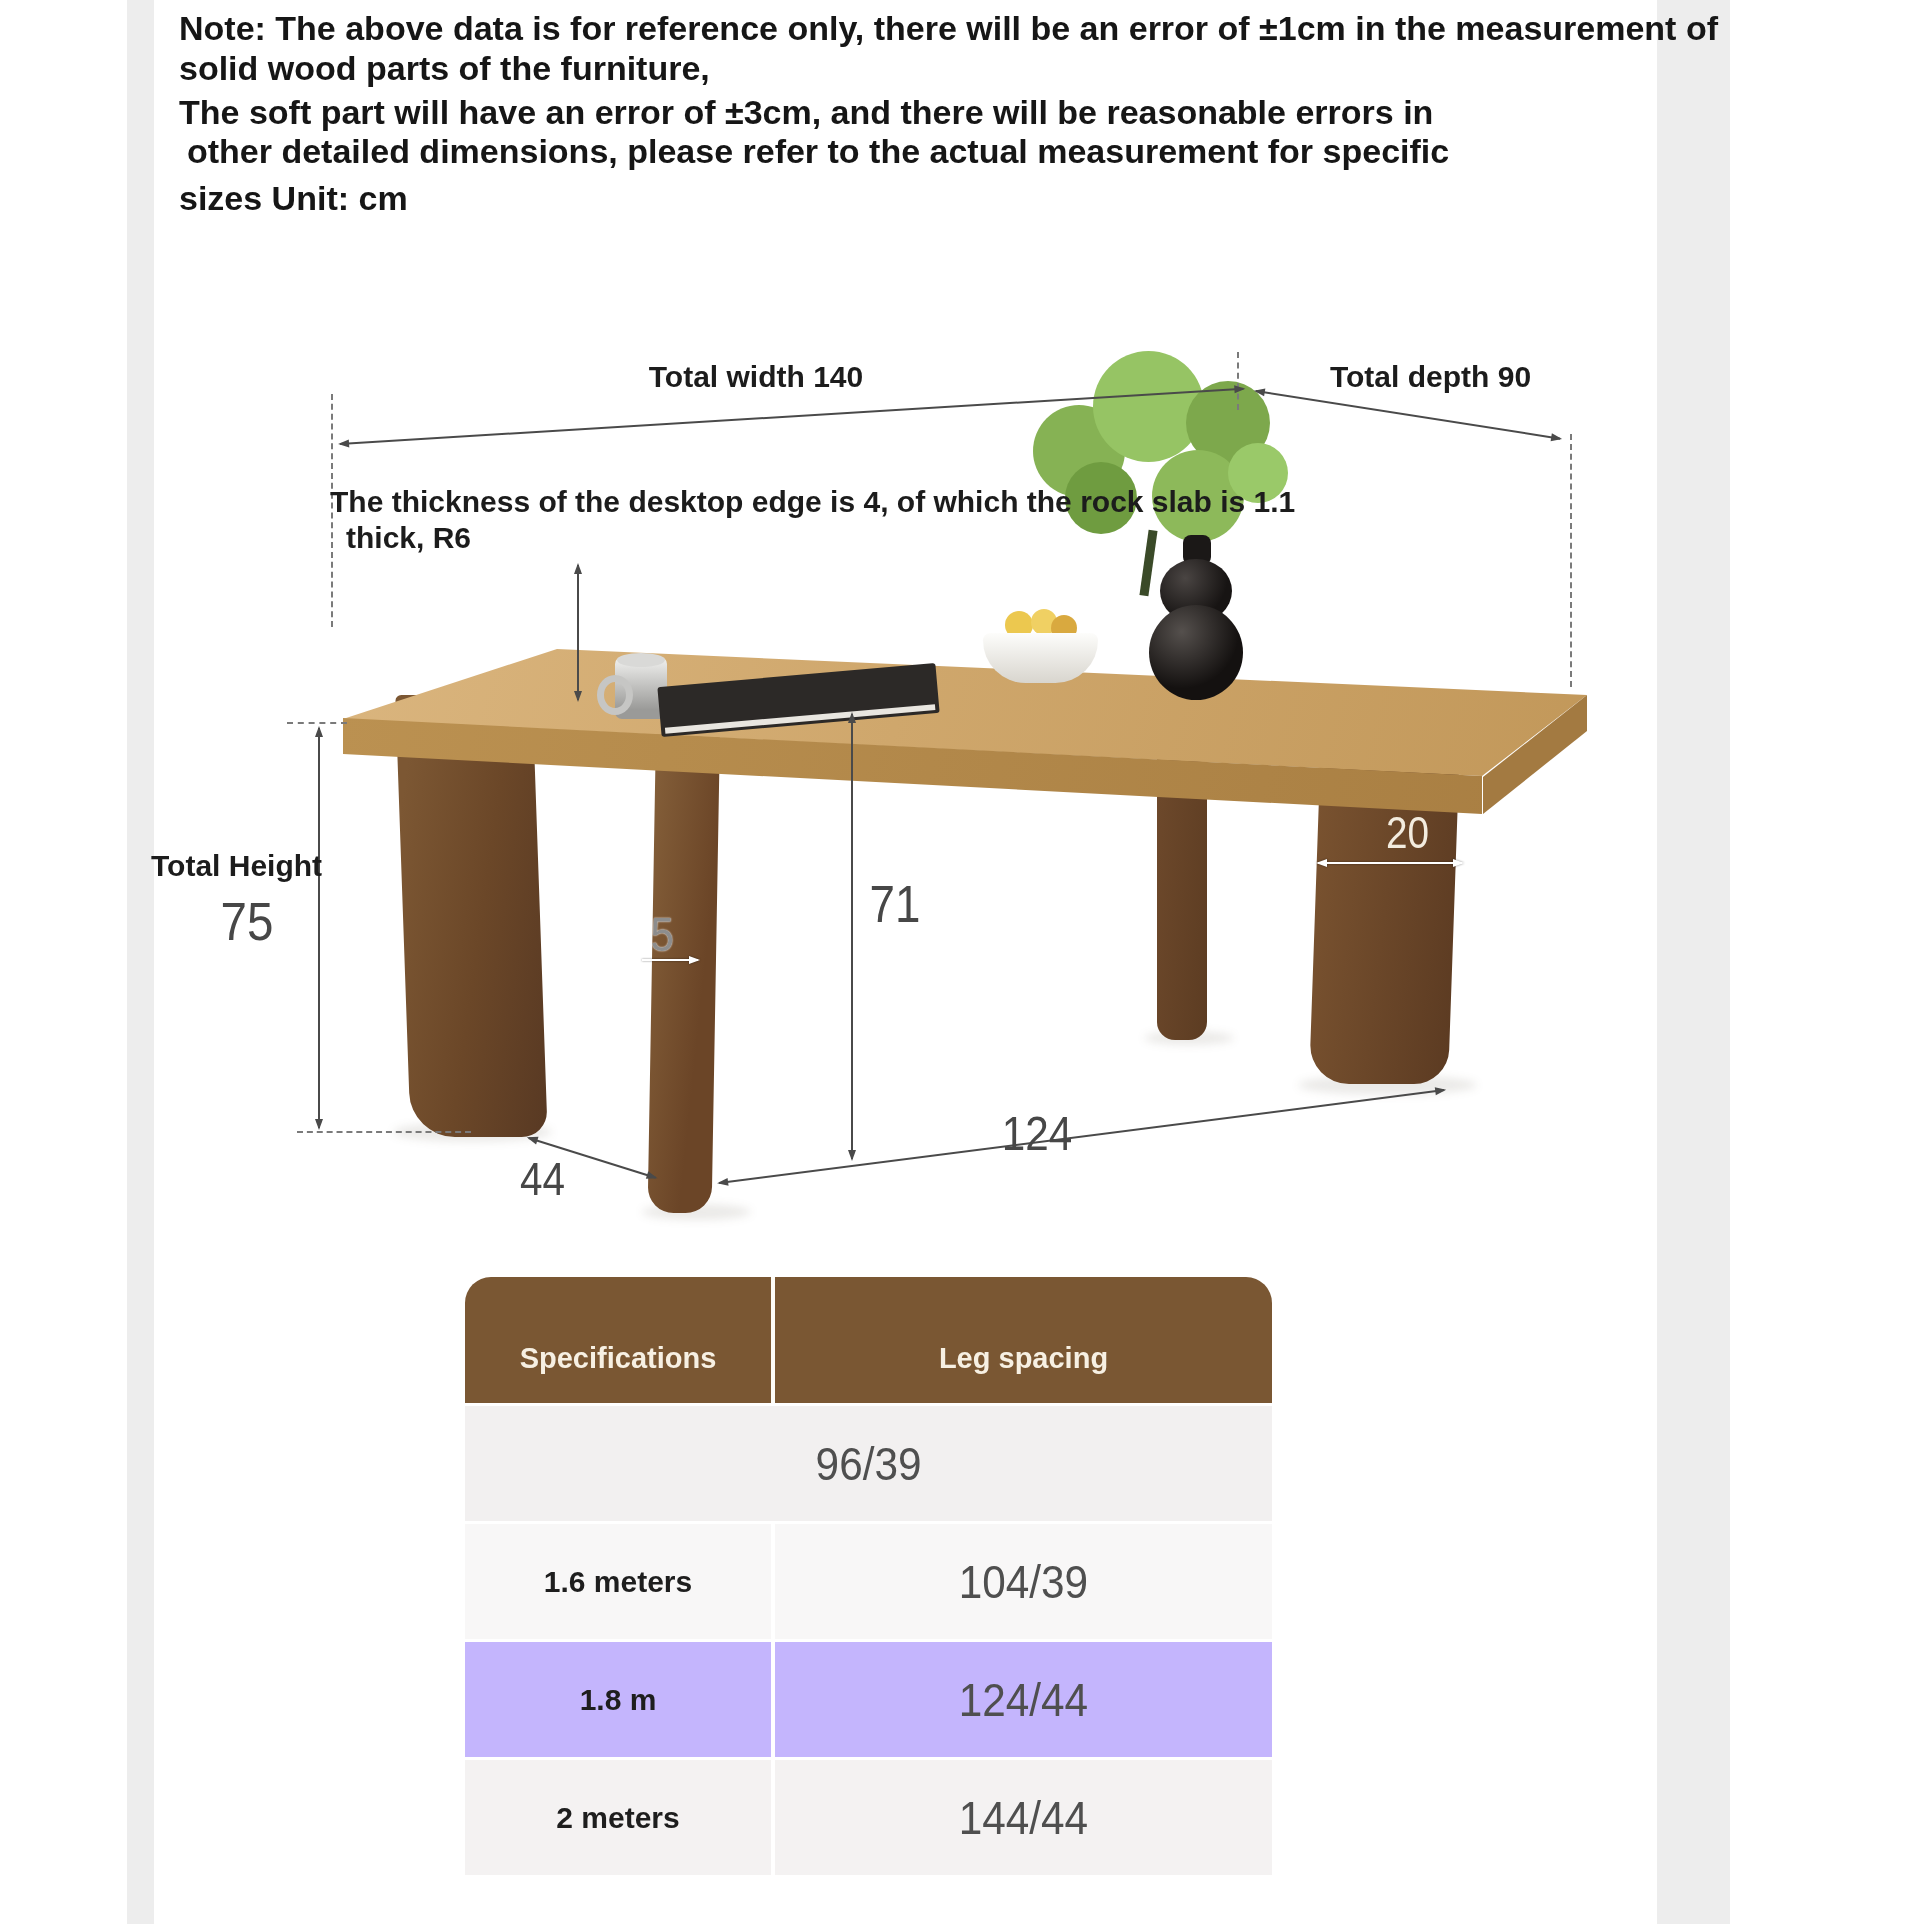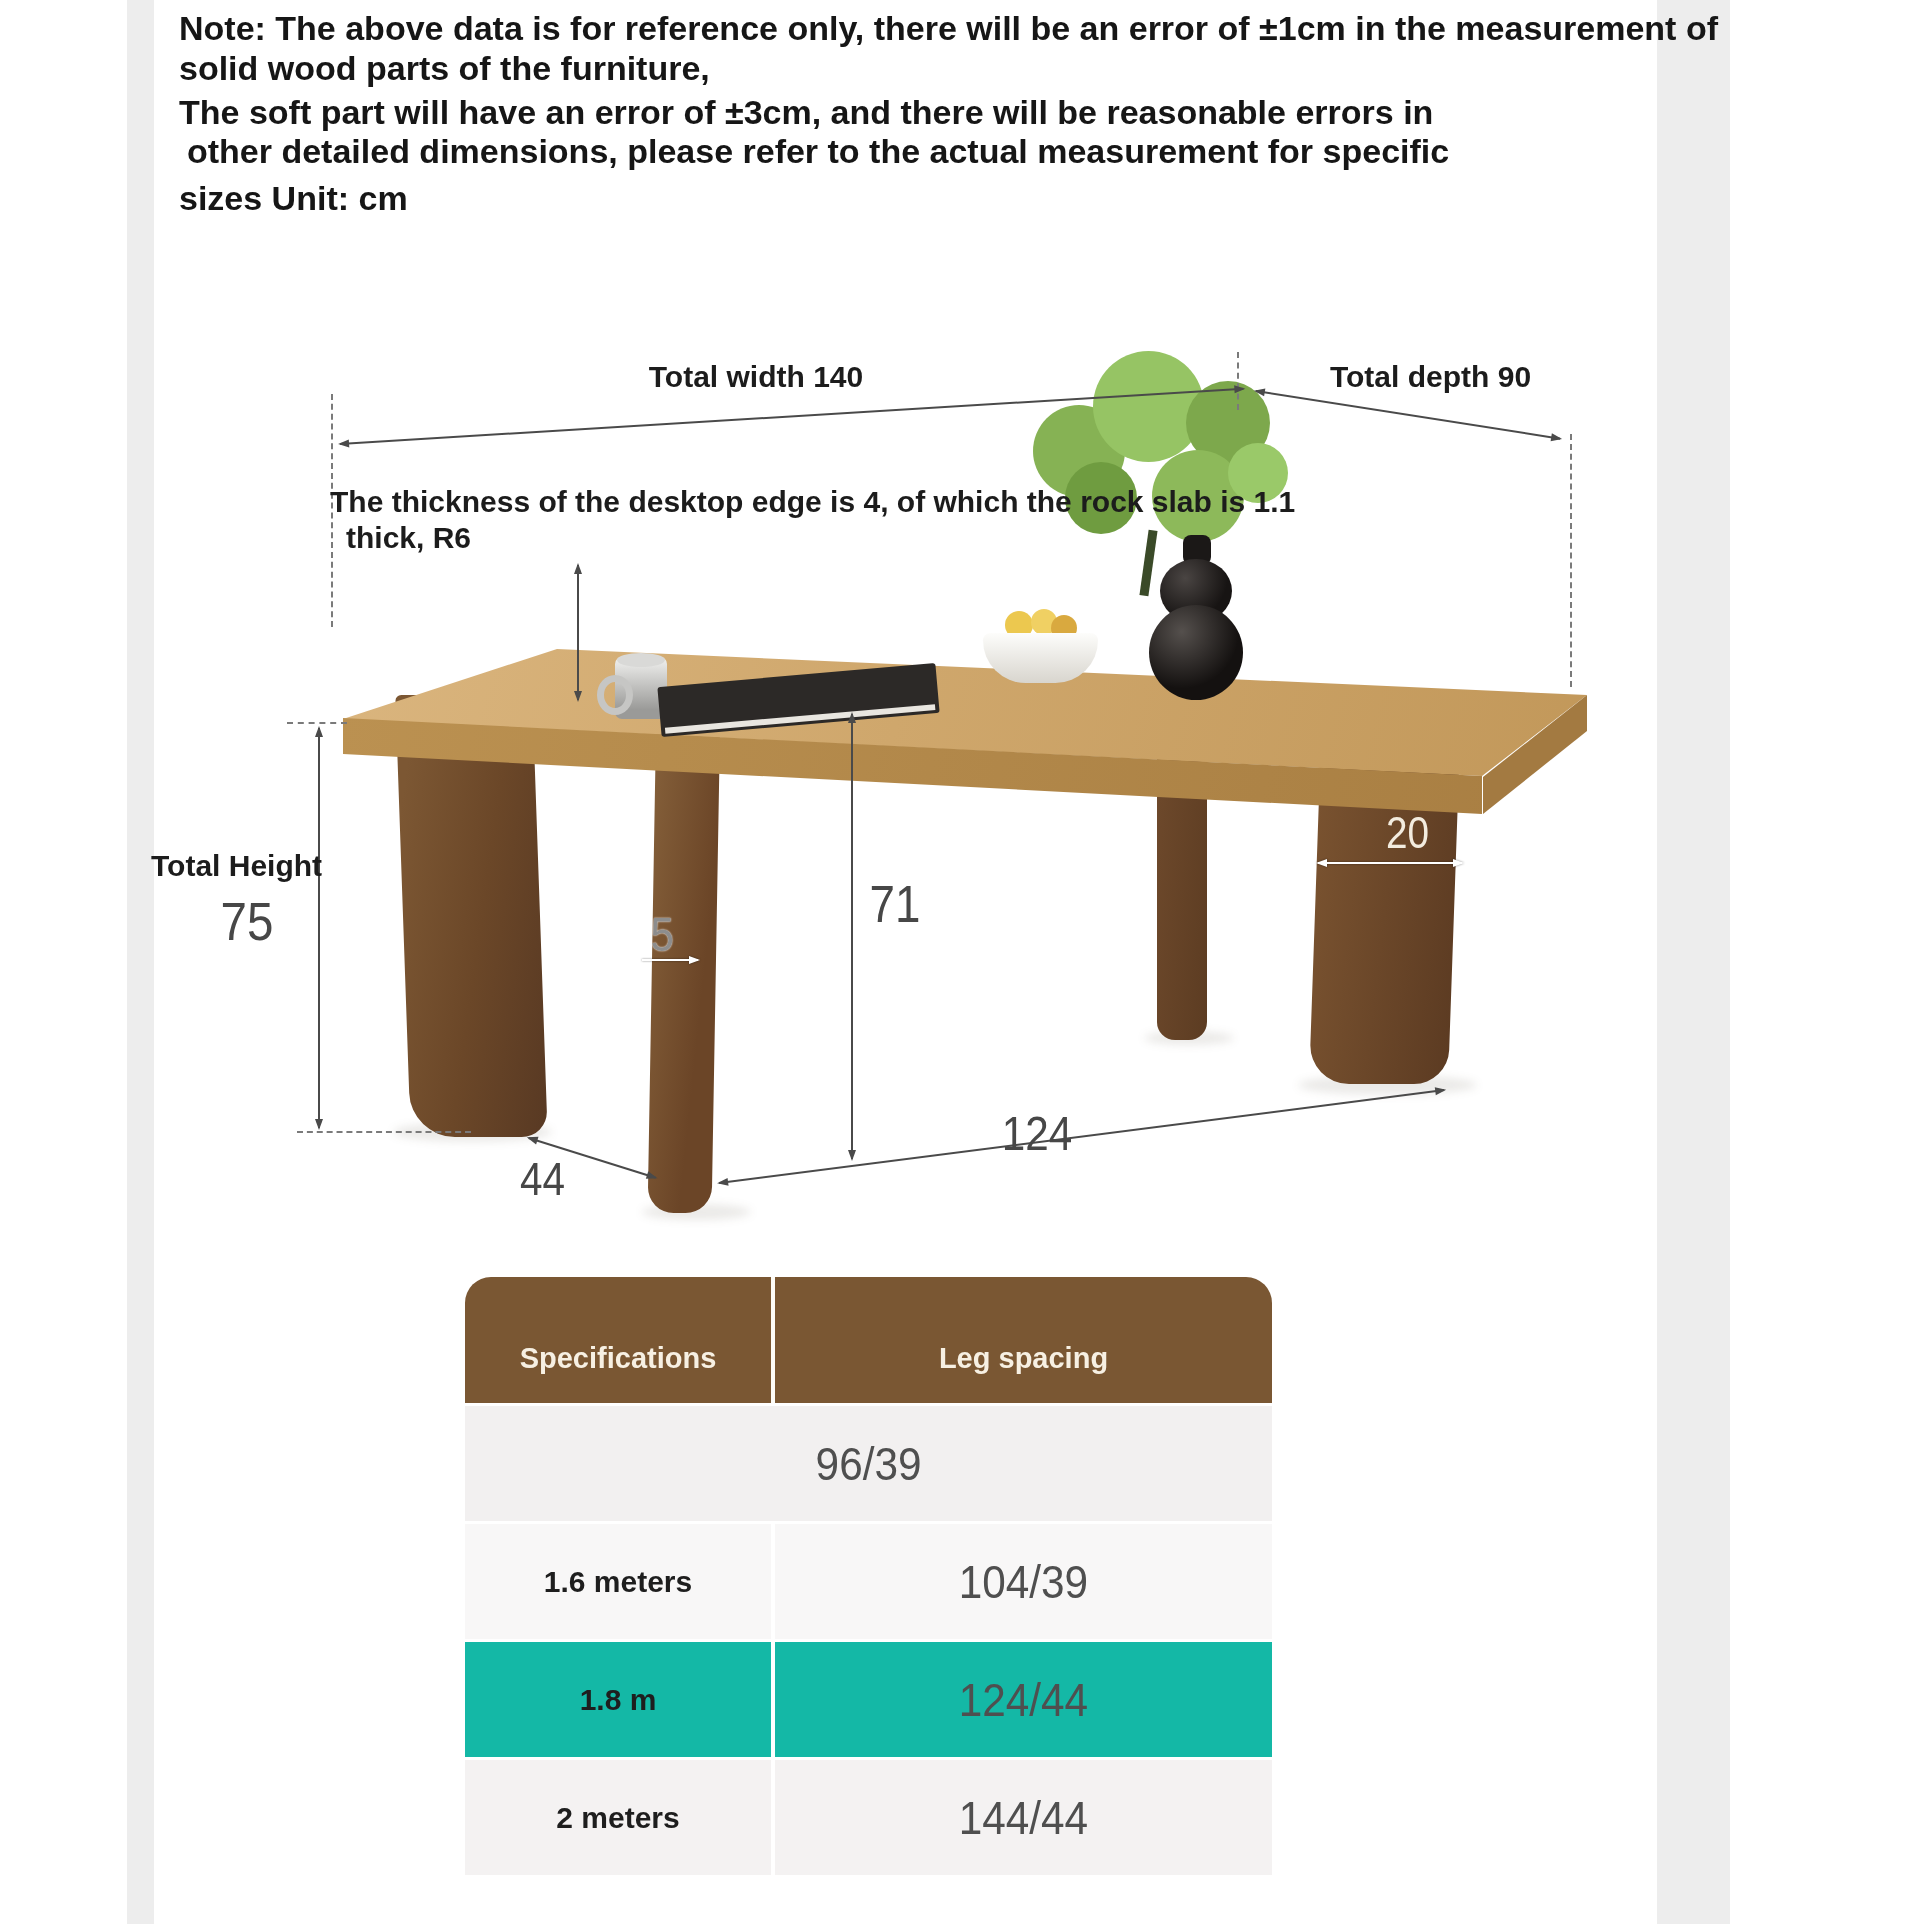--- a/index.html
+++ b/index.html
@@ -34,21 +34,21 @@
   .sp-header .c2{flex:1;display:flex;align-items:center;justify-content:center;}
   .sp-header span{font-weight:bold;font-size:29px;color:#f7f0e3;margin-top:36px;}
   .sp-row{display:flex;height:115px;margin-top:3px;}
   .sp-row .cell1{width:306px;margin-right:4px;display:flex;align-items:center;justify-content:center;
                  font-weight:bold;font-size:30px;color:#1e1e1e;}
   .sp-row .cell2{flex:1;display:flex;align-items:center;justify-content:center;
                  font-size:46px;color:#4f4f4f;}
   .sp-row .cell2 span{transform:scaleX(.92);}
   .r1 .cell1,.r1 .cell2{background:#f2f0f0;}
   .r2 .cell1,.r2 .cell2{background:#f8f7f7;}
-  .r3 .cell1,.r3 .cell2{background:#14b8a6;}
+  .r3 .cell1,.r3 .cell2{background:#c4b5fd;}
   .r4 .cell1,.r4 .cell2{background:#f4f2f2;}
 </style>
 </head>
 <body>
 
 <div id="stage">
 
   <div class="stripe" style="left:127px;width:27px;"></div>
   <div class="stripe" style="left:1657px;width:73px;"></div>
 

